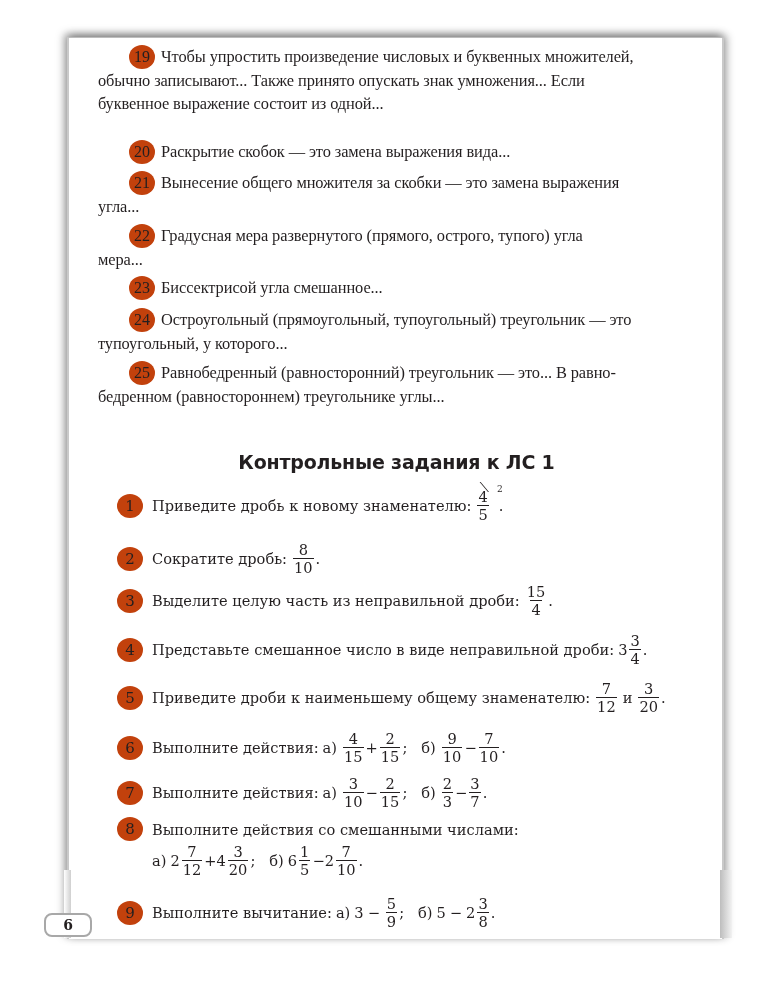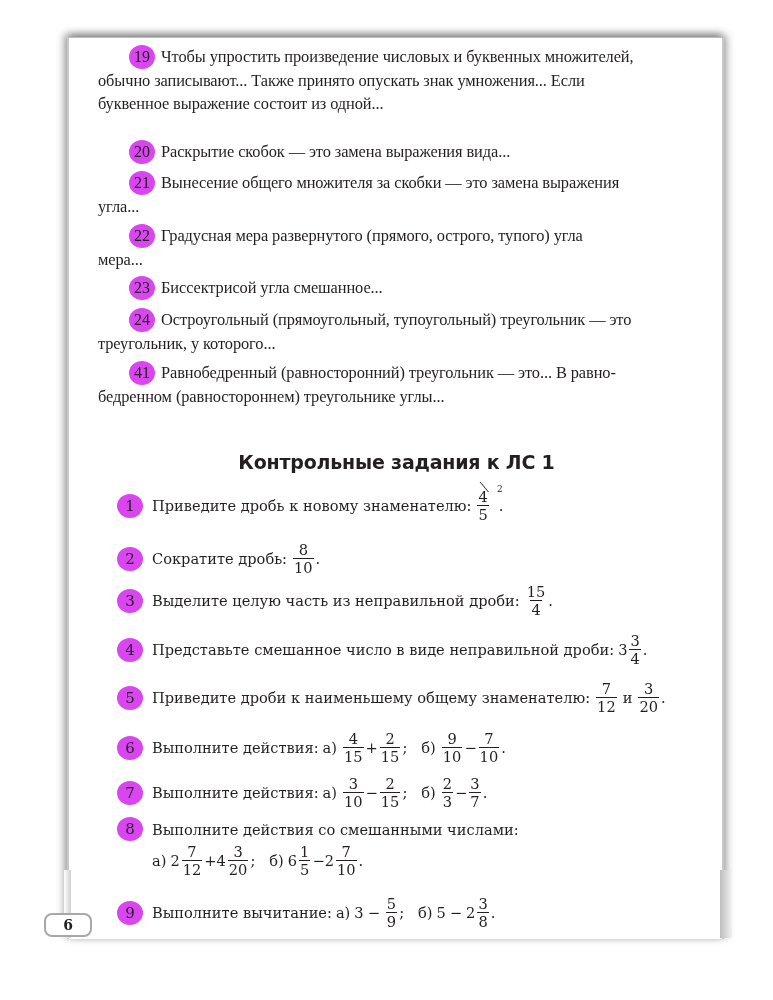--- a/index.html
+++ b/index.html
@@ -14,21 +14,21 @@
     border-left: 2px solid #c9c9c9; border-right: 2px solid #c9c9c9; border-top: 1px solid #bdbdbd;
   }
   .content { position: absolute; left: 0; top: 0; width: 773px; }
   .def-item {
     position: absolute; left: 117px; width: 574px;
     font-family: "Liberation Serif", serif; font-size: 16.4px; line-height: 23px;
     letter-spacing: -0.1px; text-align: justify; text-indent: 0;
   }
   .badge {
     display: inline-block; min-width: 26px; height: 24px; line-height: 24px; text-align: center;
-    background: #d946ef; border-radius: 50%; font-size: 16px; margin-right: 6px;
+    background: #c2410c; border-radius: 50%; font-size: 16px; margin-right: 6px;
     font-family: "Liberation Serif", serif; vertical-align: baseline;
   }
   .section-title {
     position: absolute; left: 0; width: 773px; top: 451px; text-align: center;
     font-family: "DejaVu Sans", "Liberation Sans", sans-serif; font-weight: bold; font-size: 19px;
     padding-left: 20px; box-sizing: border-box; letter-spacing: -0.2px;
   }
   .task {
     position: absolute; left: 117px; font-family: "DejaVu Serif", serif; font-size: 14.6px;
     display: flex; align-items: center; white-space: nowrap;
@@ -91,25 +91,25 @@
     <div style="padding-left:12px;"><span class="badge">22</span><span>Градусная мера развернутого (прямого, острого, тупого) угла</span></div>
     <div style="margin-left:-19px;">мера...</div>
   </div>
 
   <div class="def-item" style="top:276px;">
     <div style="padding-left:12px;"><span class="badge">23</span><span>Биссектрисой угла смешанное...</span></div>
   </div>
 
   <div class="def-item" style="top:308px;">
     <div style="padding-left:12px;"><span class="badge">24</span><span>Остроугольный (прямоугольный, тупоугольный) треугольник — это</span></div>
-    <div style="margin-left:-19px;">треугольник, у которого...</div>
+    <div style="margin-left:-19px;">тупоугольный, у которого...</div>
   </div>
 
   <div class="def-item" style="top:361px;">
-    <div style="padding-left:12px;"><span class="badge">41</span><span>Равнобедренный (равносторонний) треугольник — это... В равно-</span></div>
+    <div style="padding-left:12px;"><span class="badge">25</span><span>Равнобедренный (равносторонний) треугольник — это... В равно-</span></div>
     <div style="margin-left:-19px;">бедренном (равностороннем) треугольнике углы...</div>
   </div>
 
   <div class="section-title">Контрольные задания к ЛС 1</div>
 
   <div class="task" style="top:488px;">
     <span class="badge">1</span>
     <span class="txt">Приведите дробь к новому знаменателю:</span>
       <span class="sp"></span>
     <span class="frac-wrap">

